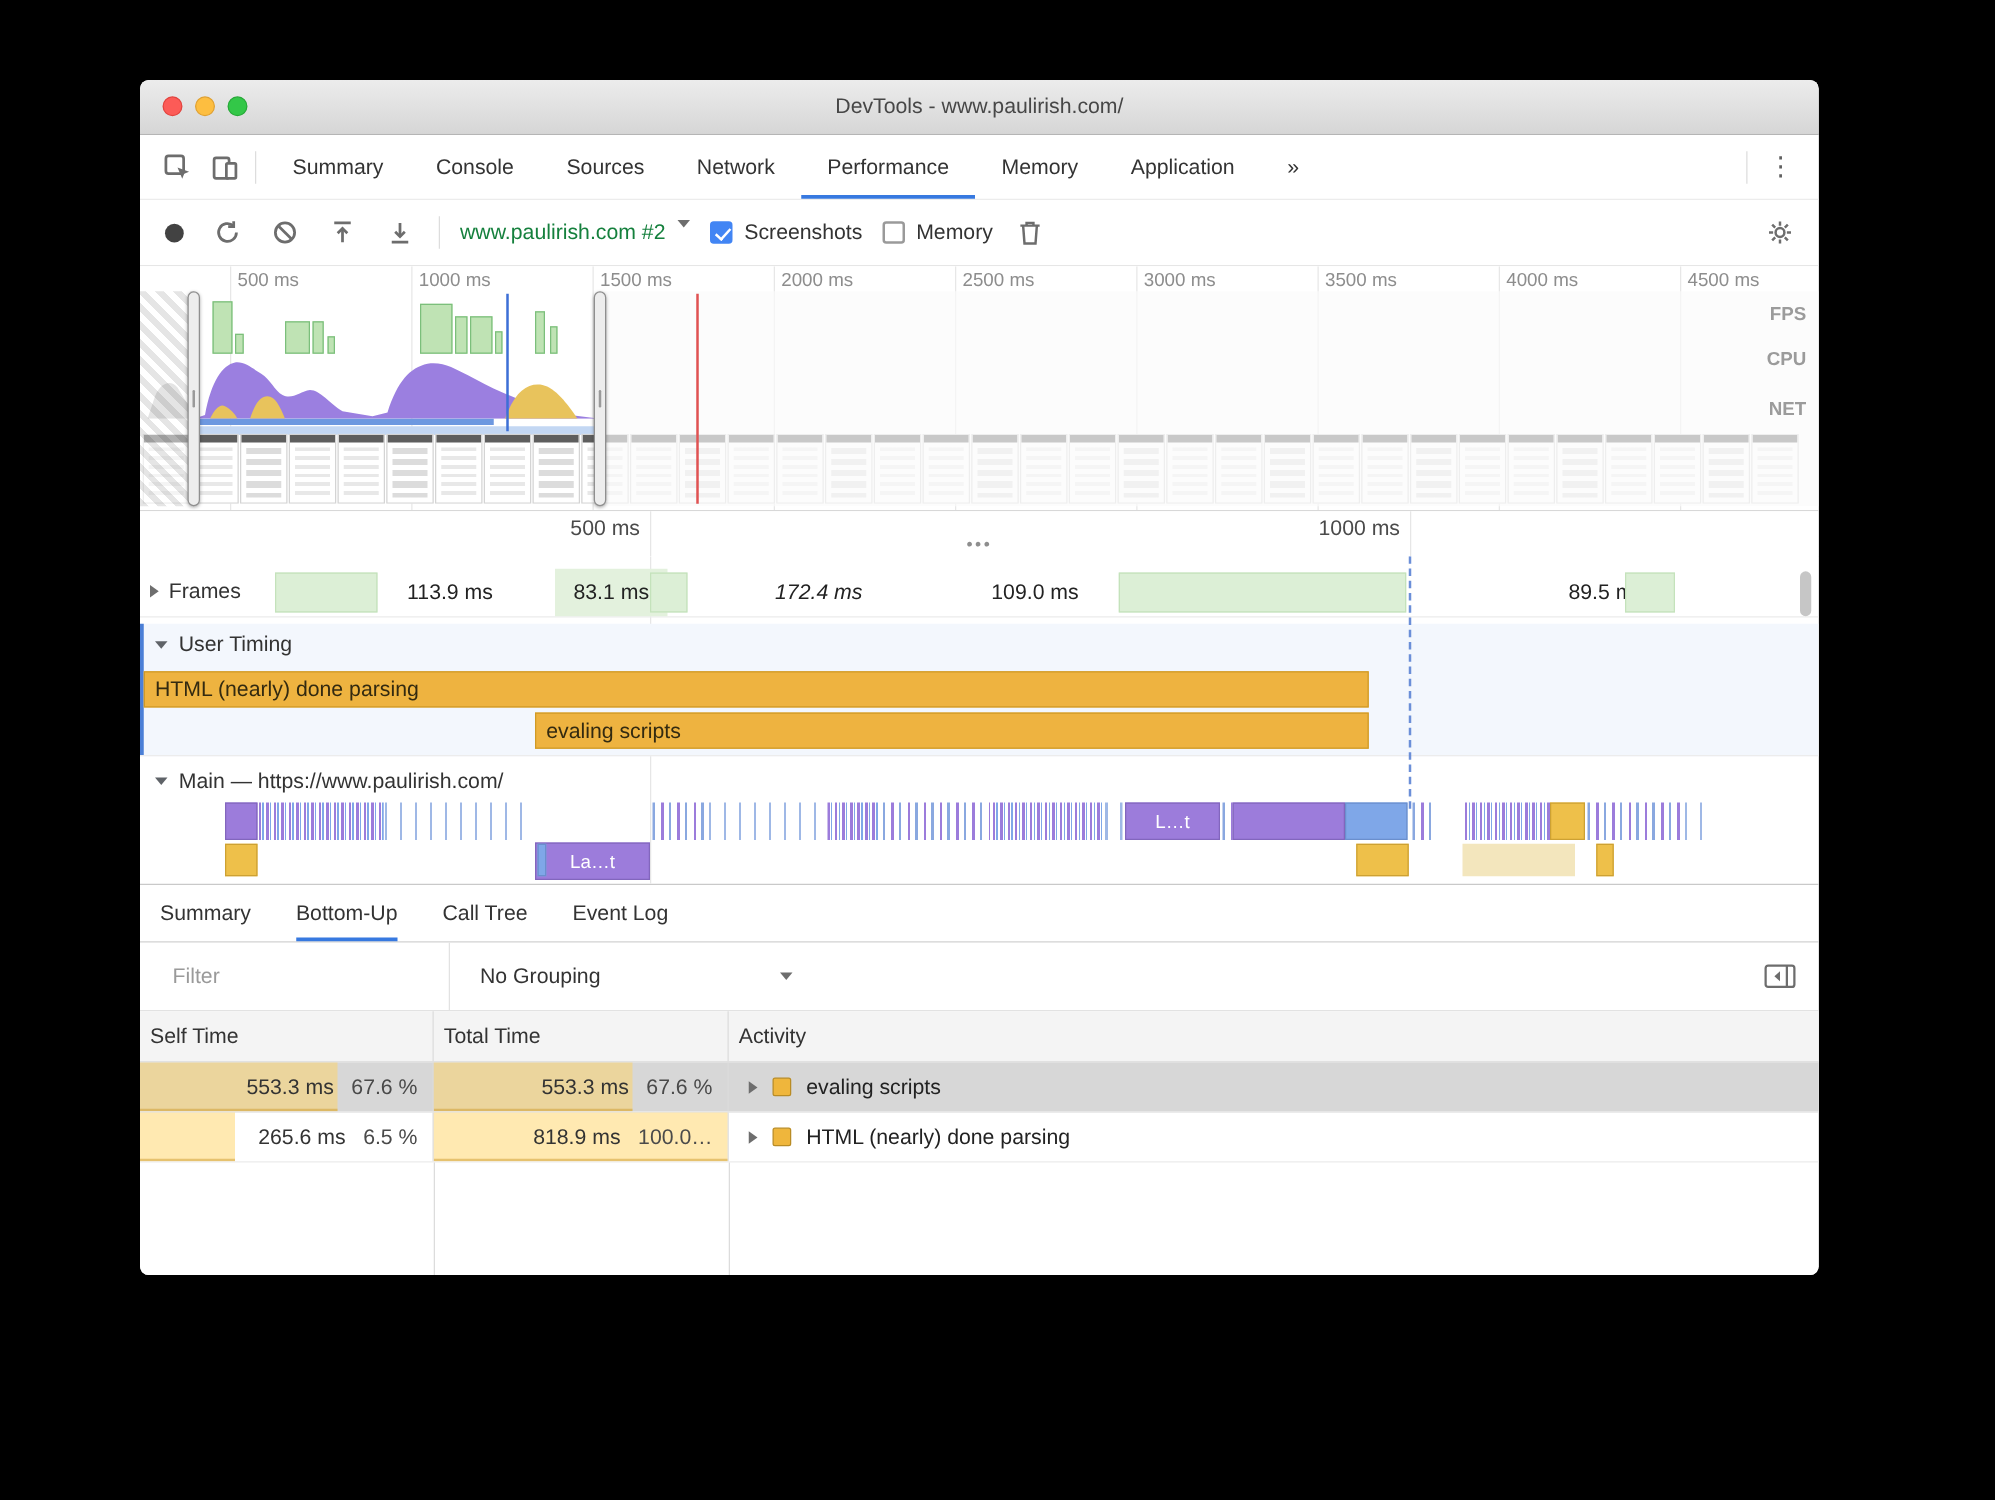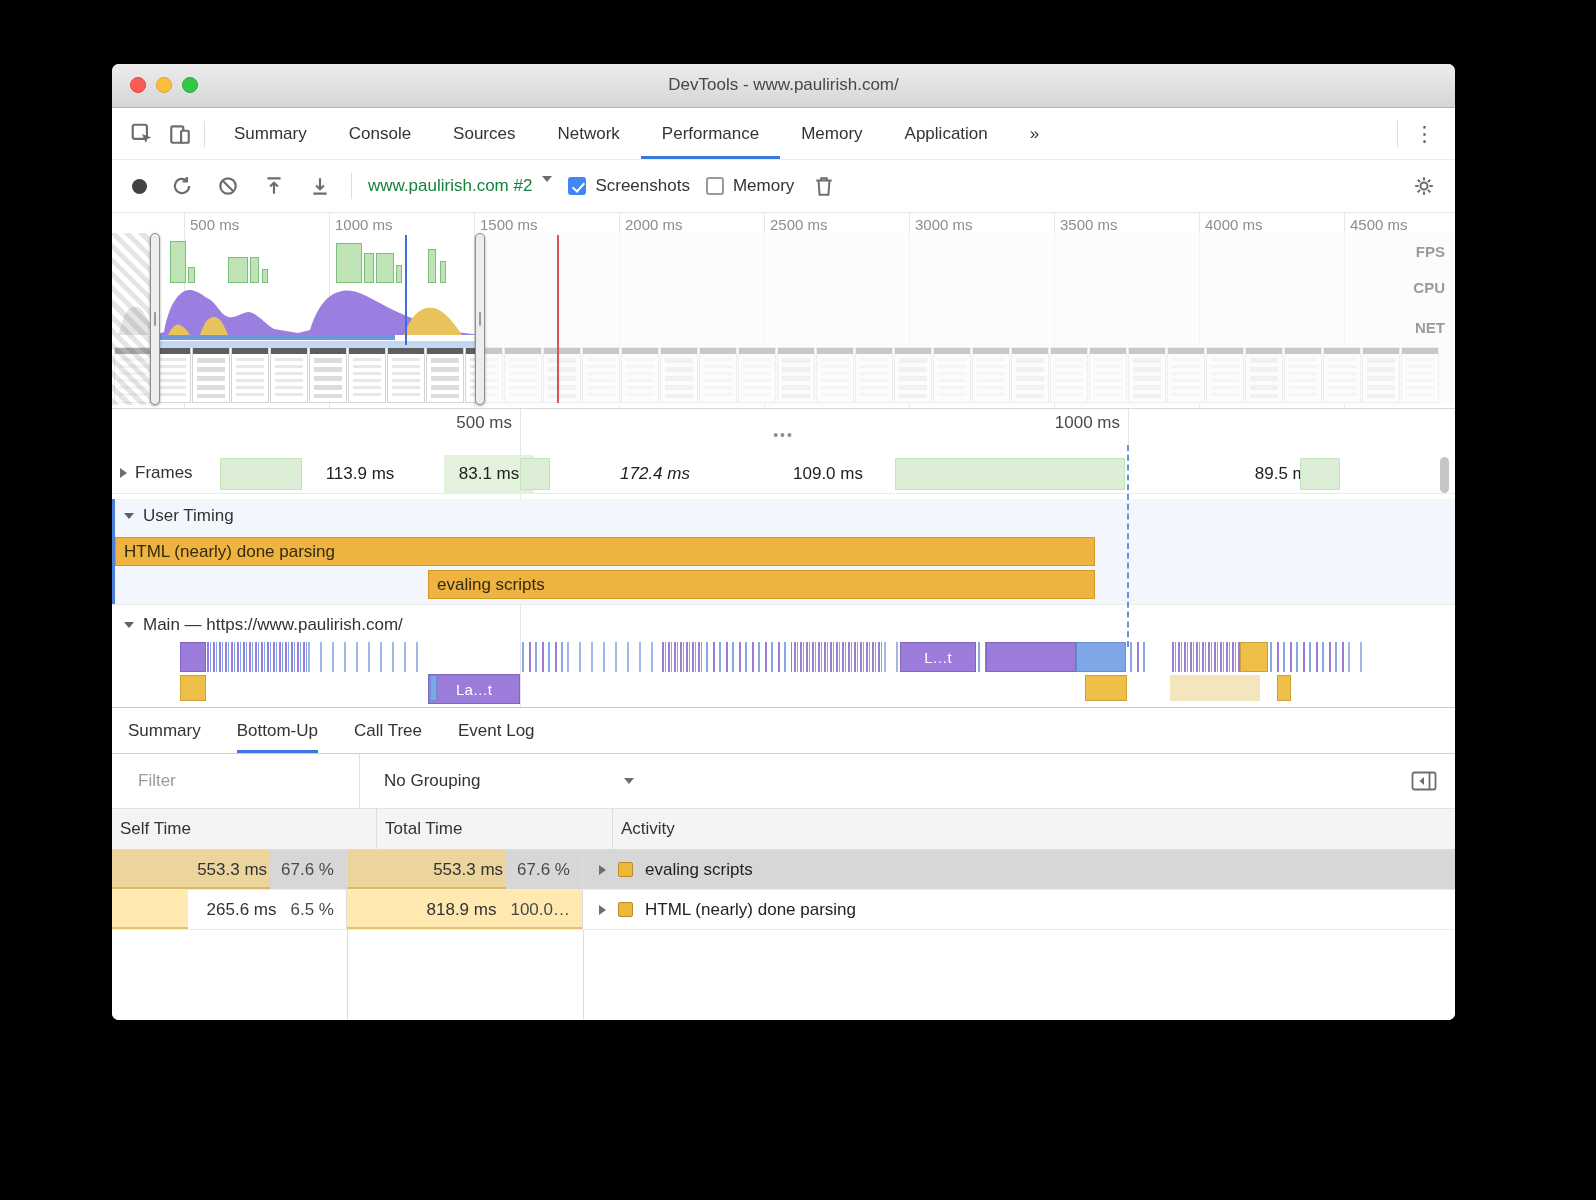--- a/index.html
+++ b/index.html
@@ -102,21 +102,21 @@
   .bp-tab{display:flex;align-items:center;font-size:17px;color:#333;border-bottom:3px solid transparent;padding-top:3px;box-sizing:border-box;white-space:nowrap;}
   .bp-tab.active{border-bottom-color:#3779e0;}
   .bp-filter{flex:0 0 54px;display:flex;align-items:center;border-bottom:1px solid #e2e2e2;}
   .filter-wrap{width:248px;height:100%;display:flex;align-items:center;padding-left:24px;box-sizing:border-box;border-right:1px solid #e2e2e2;}
   .filter-wrap input{border:none;outline:none;font-size:17px;color:#333;width:170px;font-family:inherit;}
   .filter-wrap input::placeholder{color:#9a9a9a;}
   .group-select{margin-left:24px;width:250px;display:flex;align-items:center;justify-content:space-between;font-size:17px;color:#333;}
   .right-toggle{margin-left:auto;margin-right:14px;}
   .tbl-head{flex:0 0 40px;display:flex;align-items:center;background:#f4f4f4;border-bottom:1px solid #dadada;font-size:17px;color:#333;}
   .hc{padding-left:8px;box-sizing:border-box;height:100%;display:flex;align-items:center;}
-  .w1{width:265px;border-right:1px solid #dcdcdc;}
+  .w1{width:235px;border-right:1px solid #dcdcdc;}
   .w2{width:236px;border-right:1px solid #dcdcdc;}
   .w3{flex:1;}
   .trow{display:flex;height:40px;border-bottom:1px solid #ececec;box-sizing:border-box;}
   .trow.selected{background:#d7d7d7;}
   .cell{height:100%;box-sizing:border-box;}
   .c-self{width:235px;border-right:1px solid #dcdcdc;position:relative;display:flex;align-items:center;justify-content:flex-end;gap:14px;padding-right:12px;font-size:17px;color:#333;}
   .c-total{width:236px;border-right:1px solid #dcdcdc;position:relative;display:flex;align-items:center;justify-content:flex-end;gap:14px;padding-right:12px;font-size:17px;color:#333;}
   .tbar{position:absolute;left:0;top:0;bottom:0;background:rgba(255,211,100,.5);box-shadow:inset 0 -2px 0 rgba(205,155,45,.5);}
   .c-self .val,.c-self .pct,.c-total .val,.c-total .pct{position:relative;z-index:1;white-space:nowrap;}
   .pct{color:#4a4a4a;}

